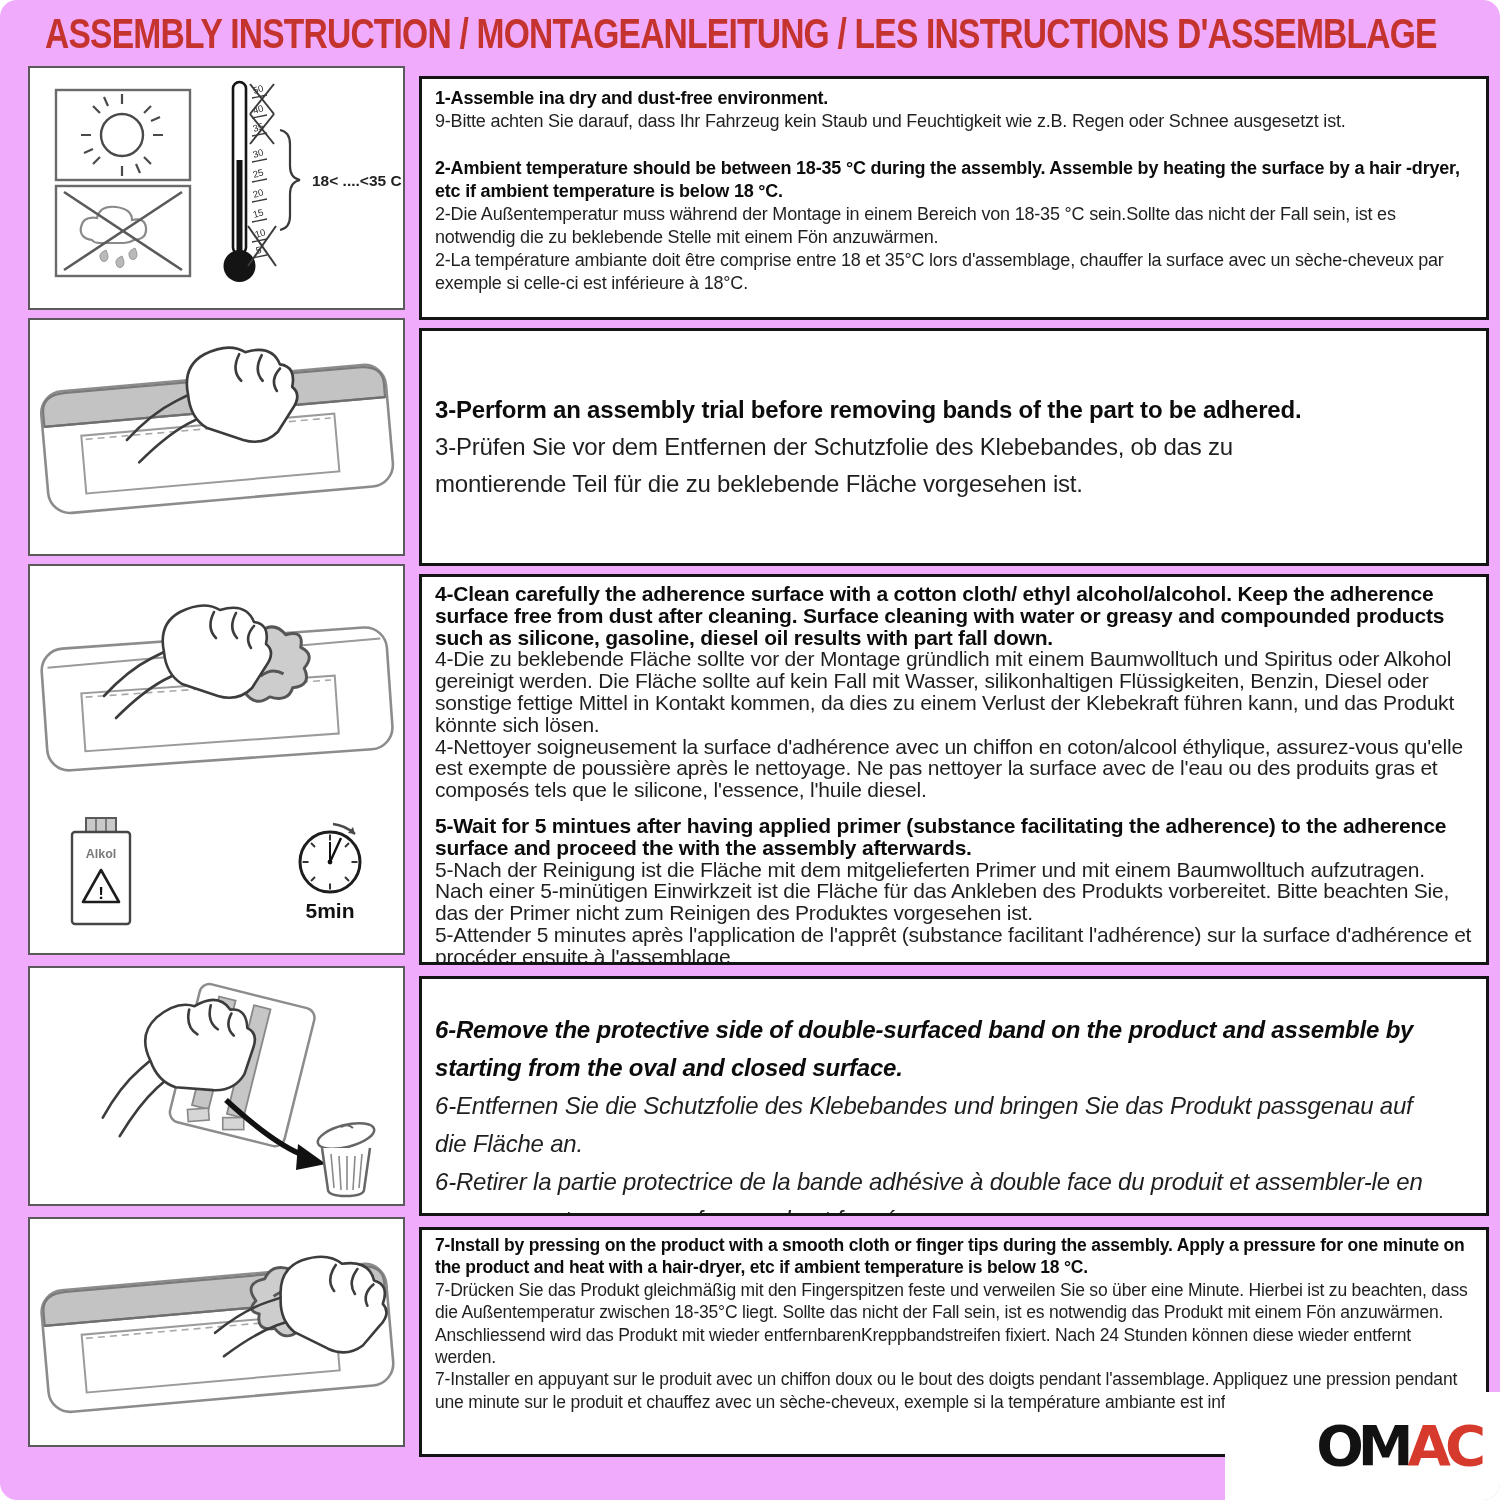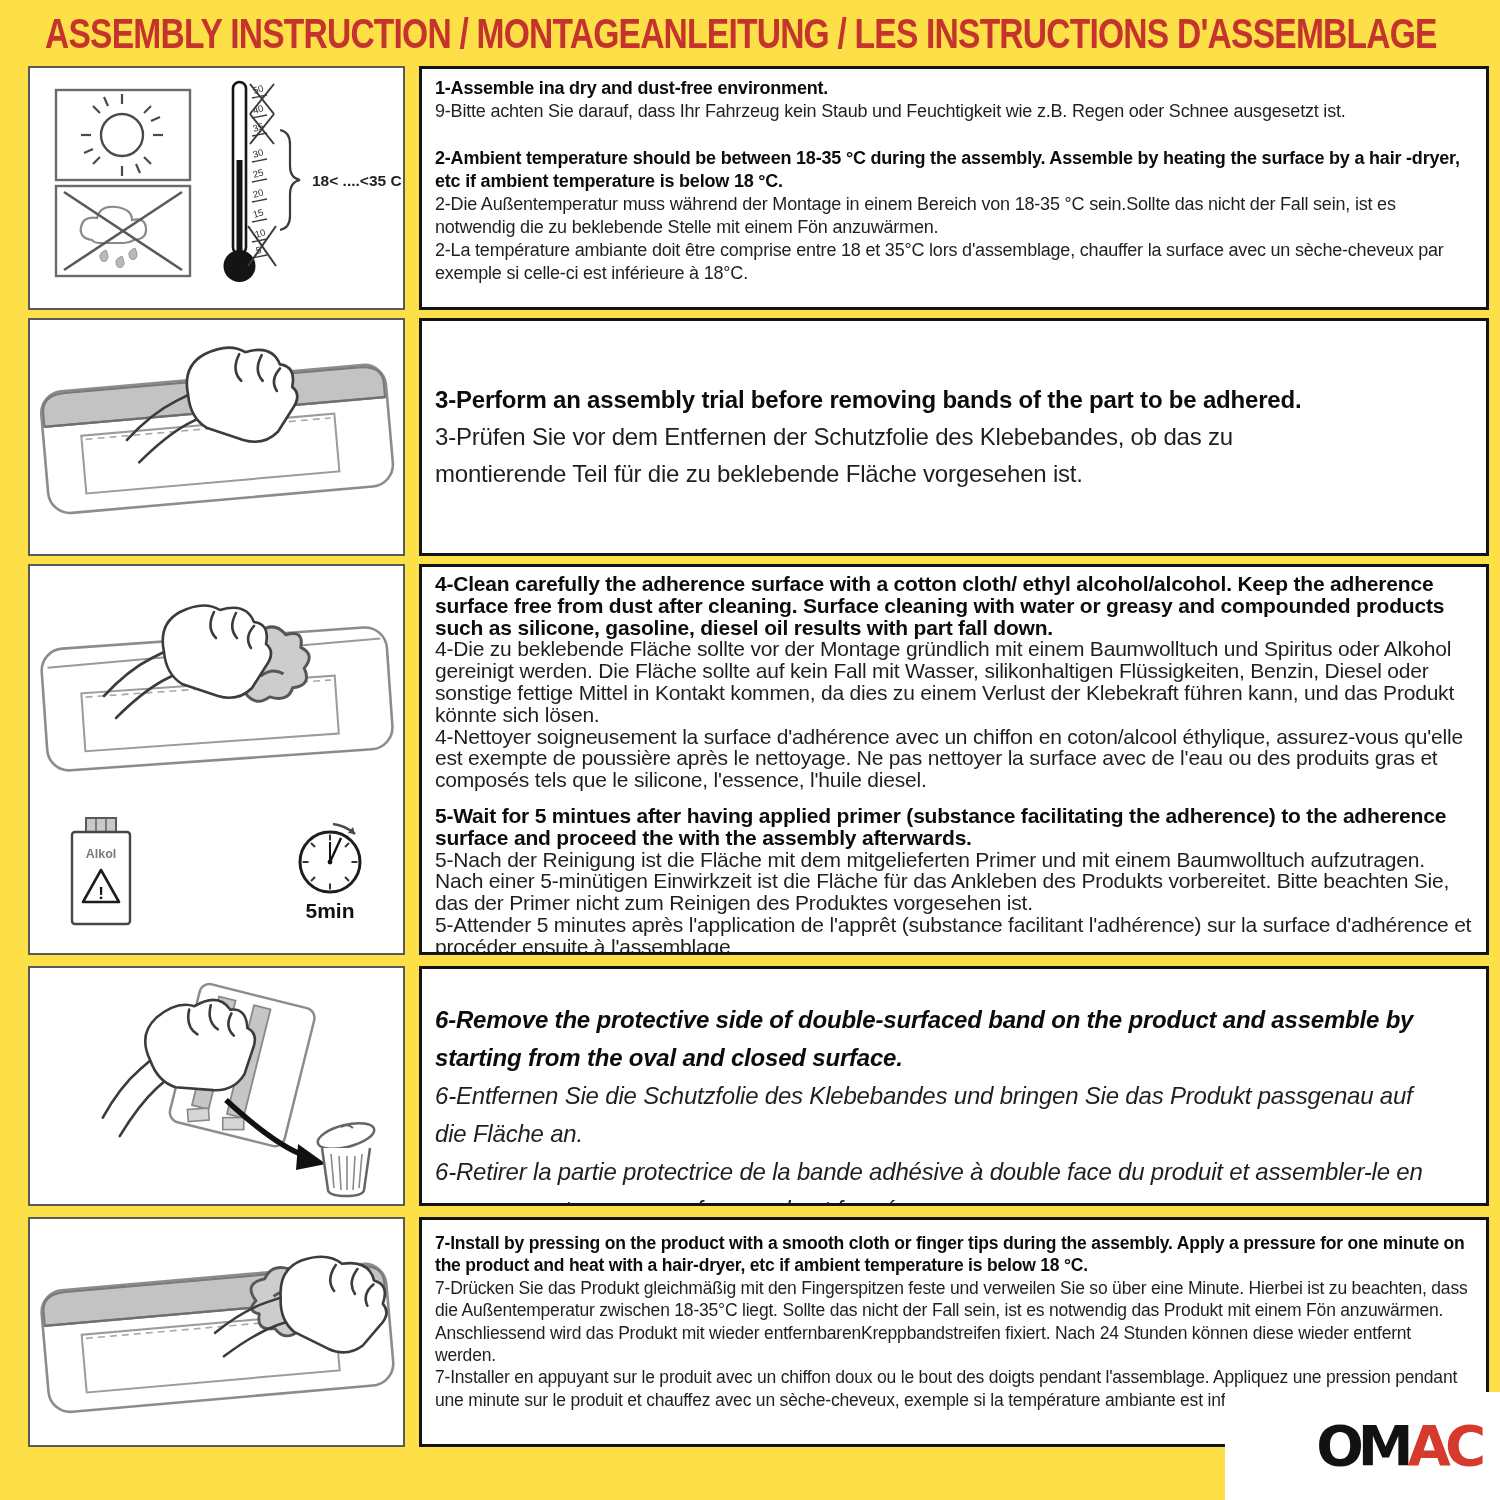--- a/index.html
+++ b/index.html
@@ -1,47 +1,47 @@
 <!DOCTYPE html>
 <html><head>
 <meta charset="utf-8">
 <style>
   html,body{margin:0;padding:0;background:#ffffff;}
   .page{
-    position:relative;width:1500px;height:1500px;background:#fde047;overflow:hidden;
-    font-family:"Liberation Sans","DejaVu Sans",sans-serif;color:#1f1f1f;
+    position:relative;width:1500px;height:1500px;background:#f0abfc;overflow:hidden;
+    font-family:"Liberation Sans","DejaVu Sans",sans-serif;color:#1f1f1f;border-radius:17px;
   }
   .title{
     position:absolute;left:45px;top:10px;white-space:nowrap;
     font-size:42px;font-weight:800;letter-spacing:-1px;color:#c4332d;
     transform:scaleX(.80);transform-origin:left top;
   }
   .row{position:absolute;left:0;width:1500px;}
   .figure{
     position:absolute;left:28px;top:0;height:100%;width:377px;
     border:2px solid #5a5a5a;background:#fff;box-sizing:border-box;
   }
   .figure svg{display:block;width:100%;height:100%;}
   .panel{
-    position:absolute;left:419px;top:0;width:1070px;height:100%;
+    position:absolute;left:419px;top:10px;width:1070px;height:100%;
     border:3px solid #141414;background:#fff;box-sizing:border-box;
     padding:8px 13px 4px 13px;overflow:hidden;
   }
   .panel p{margin:0;}
   .panel p.b{font-weight:700;color:#0c0c0c;}
   .panel p.gap{margin-top:24px;}
   
   .r1 .panel{font-size:18px;line-height:23px;letter-spacing:-0.2px;}
   .r2 .panel{font-size:24px;line-height:37px;letter-spacing:-0.2px;padding-top:60px;}
   .r2 .panel p{max-width:935px;}
   .r3 .panel{font-size:21px;line-height:21.8px;letter-spacing:-0.2px;padding-top:6px;}
   .r3 .panel p.gap{margin-top:14px;}
   .r4 .panel{font-size:24px;line-height:38px;letter-spacing:-0.2px;padding-top:32px;}
   .r4 .panel p{max-width:990px;font-style:italic;}
-  .r5 .panel{font-size:17.5px;line-height:22.4px;letter-spacing:-0.2px;padding-top:12px;}
+  .r5 .panel{font-size:17.5px;line-height:22.4px;letter-spacing:-0.2px;padding-top:4px;}
   .logo{
     position:absolute;top:1392px;right:0;width:275px;height:108px;background:#fff;
     display:flex;align-items:center;justify-content:flex-end;padding-right:20px;box-sizing:border-box;
     font-family:"DejaVu Sans","Liberation Sans",sans-serif;font-weight:bold;
     font-size:56px;letter-spacing:-6px;line-height:1;text-align:center;
   }
   .logo .om{color:#121212;}
   .logo .ac{color:#d63a2c;}
   svg text{font-family:"Liberation Sans","DejaVu Sans",sans-serif;}
 </style>

